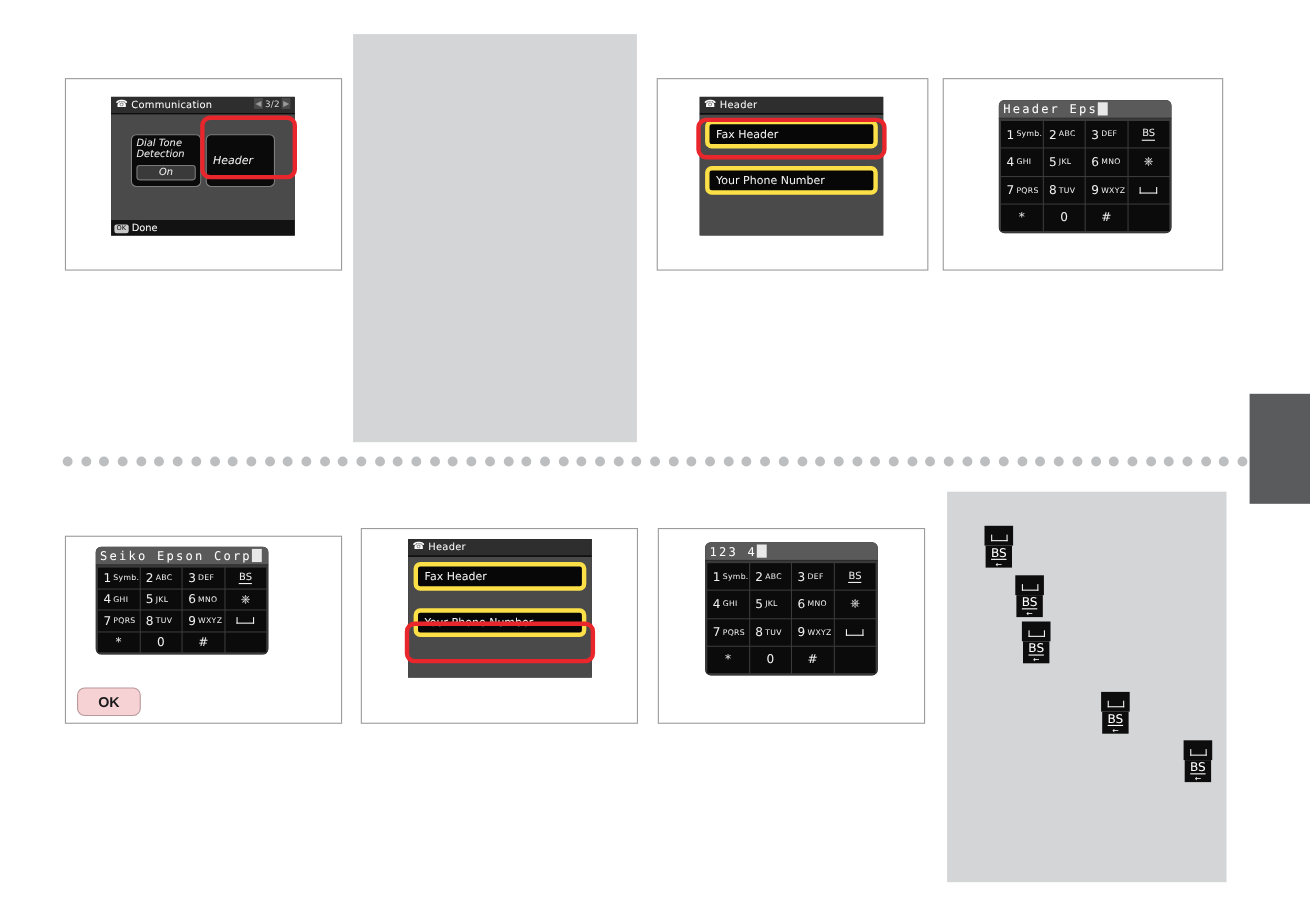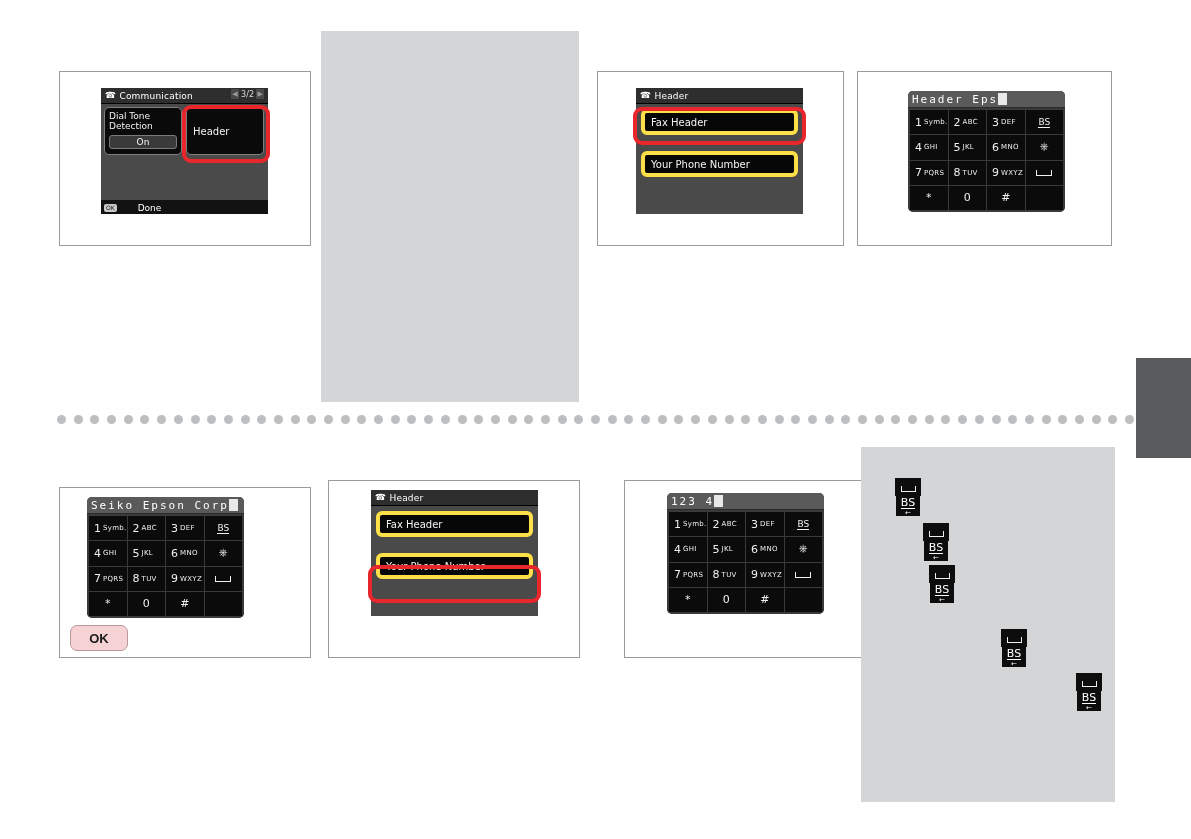--- a/index.html
+++ b/index.html
@@ -81,22 +81,23 @@
   }
 
   
   .comm-body{
     position:relative;
     height:calc(100% - 15px);
     background:#4a4a4a;
   }
   .comm-row{
     display:flex;
-    padding:3px;
+    padding:18px;
     gap:4px;
+    font-style:italic;
   }
   .tile{
     background:#0a0a0a;
     border:1px solid #7e7e7e;
     border-radius:5px;
     box-sizing:border-box;
     color:#f2f2f2;
     font-family:"DejaVu Sans", sans-serif;
   }
   .tile-dialtone{
@@ -116,21 +117,21 @@
   .tile-header{
     width:78px;height:48px;
     display:flex;align-items:center;
     padding-left:6px;
     font-size:10px;
   }
   .comm-bottom{
     position:absolute;left:0;right:0;bottom:0;
     height:15px;background:#121212;
     display:flex;align-items:center;
-    padding-left:3px;gap:21px;
+    padding-left:3px;gap:3px;
     color:#ffffff;font-size:9px;
     font-family:"DejaVu Sans", sans-serif;
   }
   .okchip{
     background:#c9c9c9;color:#111;
     font-size:6px;line-height:8px;
     padding:0 2px;border-radius:2px;
     font-family:"DejaVu Sans", sans-serif;
   }
 
@@ -471,21 +472,21 @@
     <i></i>
   <i></i>
     <i></i>
     <i></i>
     <i></i>
     <i></i>
 </div>
 
 <div class="card" style="left:59px;top:487px;width:252px;height:171px;">
 
-  <div class="lcd" style="left:27px;top:9px;width:157px;height:121px;border-radius:5px;">
+  <div class="lcd" style="left:27px;top:9px;width:157px;height:98px;border-radius:5px;">
 
     <div class="kp-input">
       <span class="kp-text">Seiko Epson Corp</span>
         <span class="kp-caret"></span>
     </div>
 
     <div class="kp-grid">
       <div class="key">
           <span class="big">1</span>
           <span class="sml">Symb.</span>
@@ -568,21 +569,21 @@
       <div class="hdr-gap"></div>
       <div class="hdr-item">
         <span>Your Phone Number</span>
       </div>
     </div>
   </div>
 
   <div class="hilite" style="left:39px;top:84px;width:173px;height:38px;"></div>
 </div>
 
-<div class="card" style="left:624px;top:480px;width:243px;height:178px;">
+<div class="card" style="left:598px;top:480px;width:243px;height:178px;">
 
   <div class="lcd" style="left:42px;top:12px;width:157px;height:121px;border-radius:5px;">
 
     <div class="kp-input">
       <span class="kp-text">123 4</span>
         <span class="kp-caret"></span>
     </div>
 
     <div class="kp-grid">
       <div class="key">

